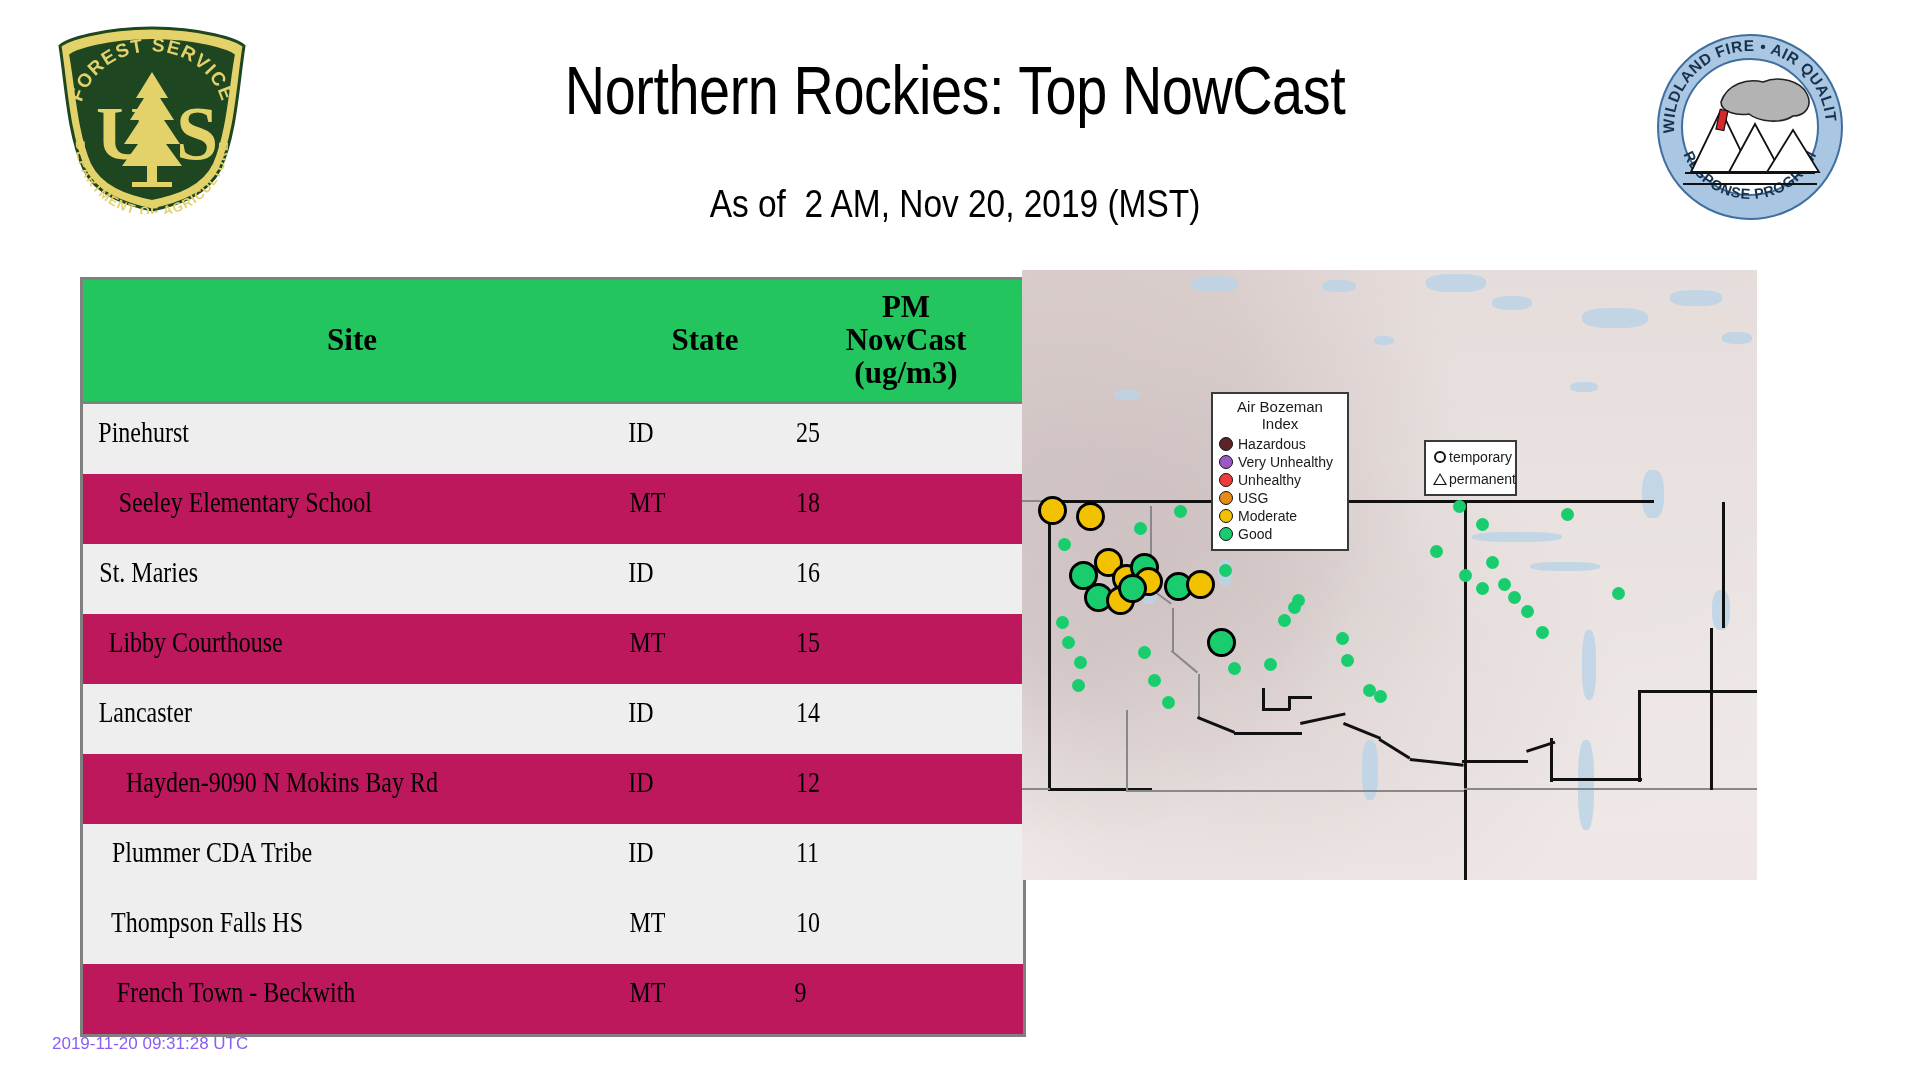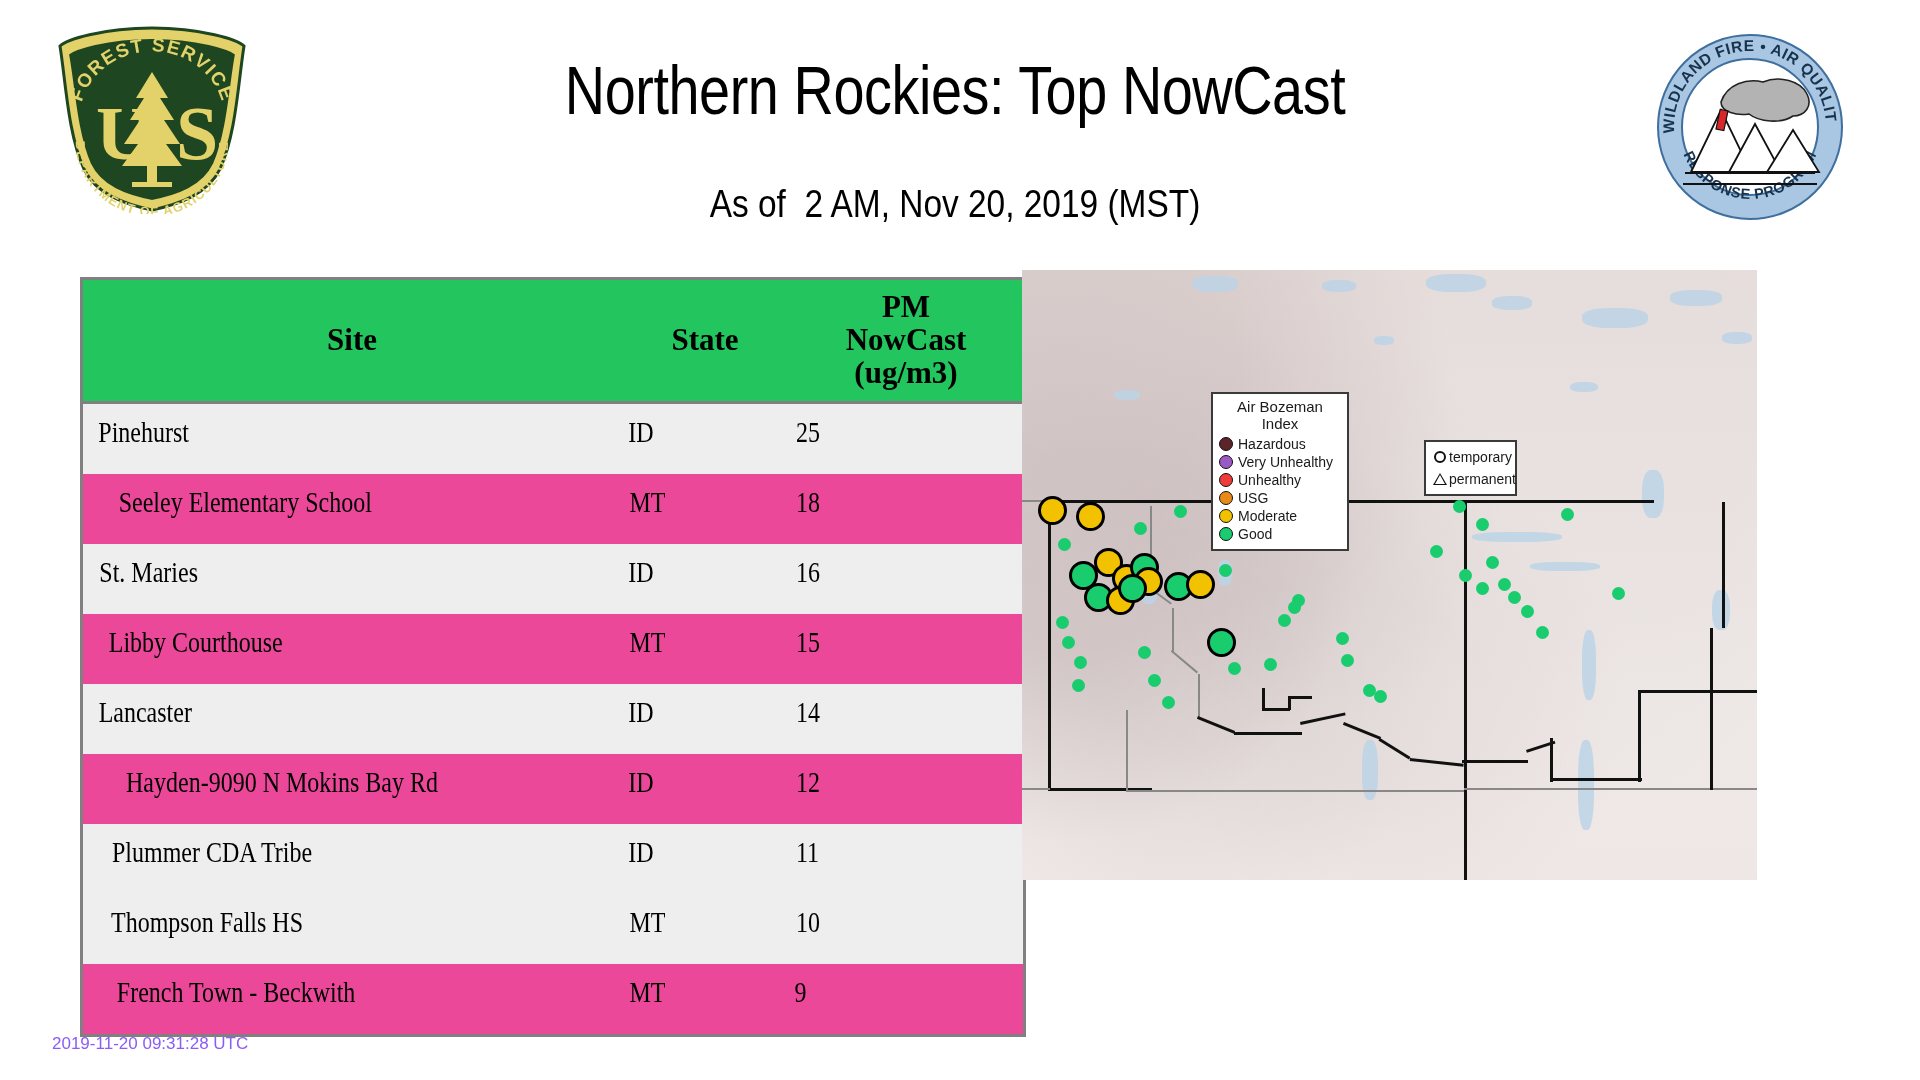--- a/index.html
+++ b/index.html
@@ -51,21 +51,21 @@
   table.aqtable tbody td{
     font-family:"Liberation Serif", serif;
     font-size:30px;color:#000;text-align:left;
     padding:9px 4px 23px 4px;height:38px;
     transform-origin:center;
   }
   table.aqtable tbody td span.cond{
     display:inline-block;transform:scaleX(0.80);transform-origin:center;
   }
   table.aqtable tbody tr.odd td{background:#eeeeee;}
-  table.aqtable tbody tr.even td{background:#ec4899;}
+  table.aqtable tbody tr.even td{background:#be185d;}
 
   
   #map{
     position:absolute;left:1022px;top:270px;width:735px;height:610px;
     background:#ece6e4;overflow:hidden;
   }
   
   #map .terrain{
     position:absolute;inset:0;
     background:

